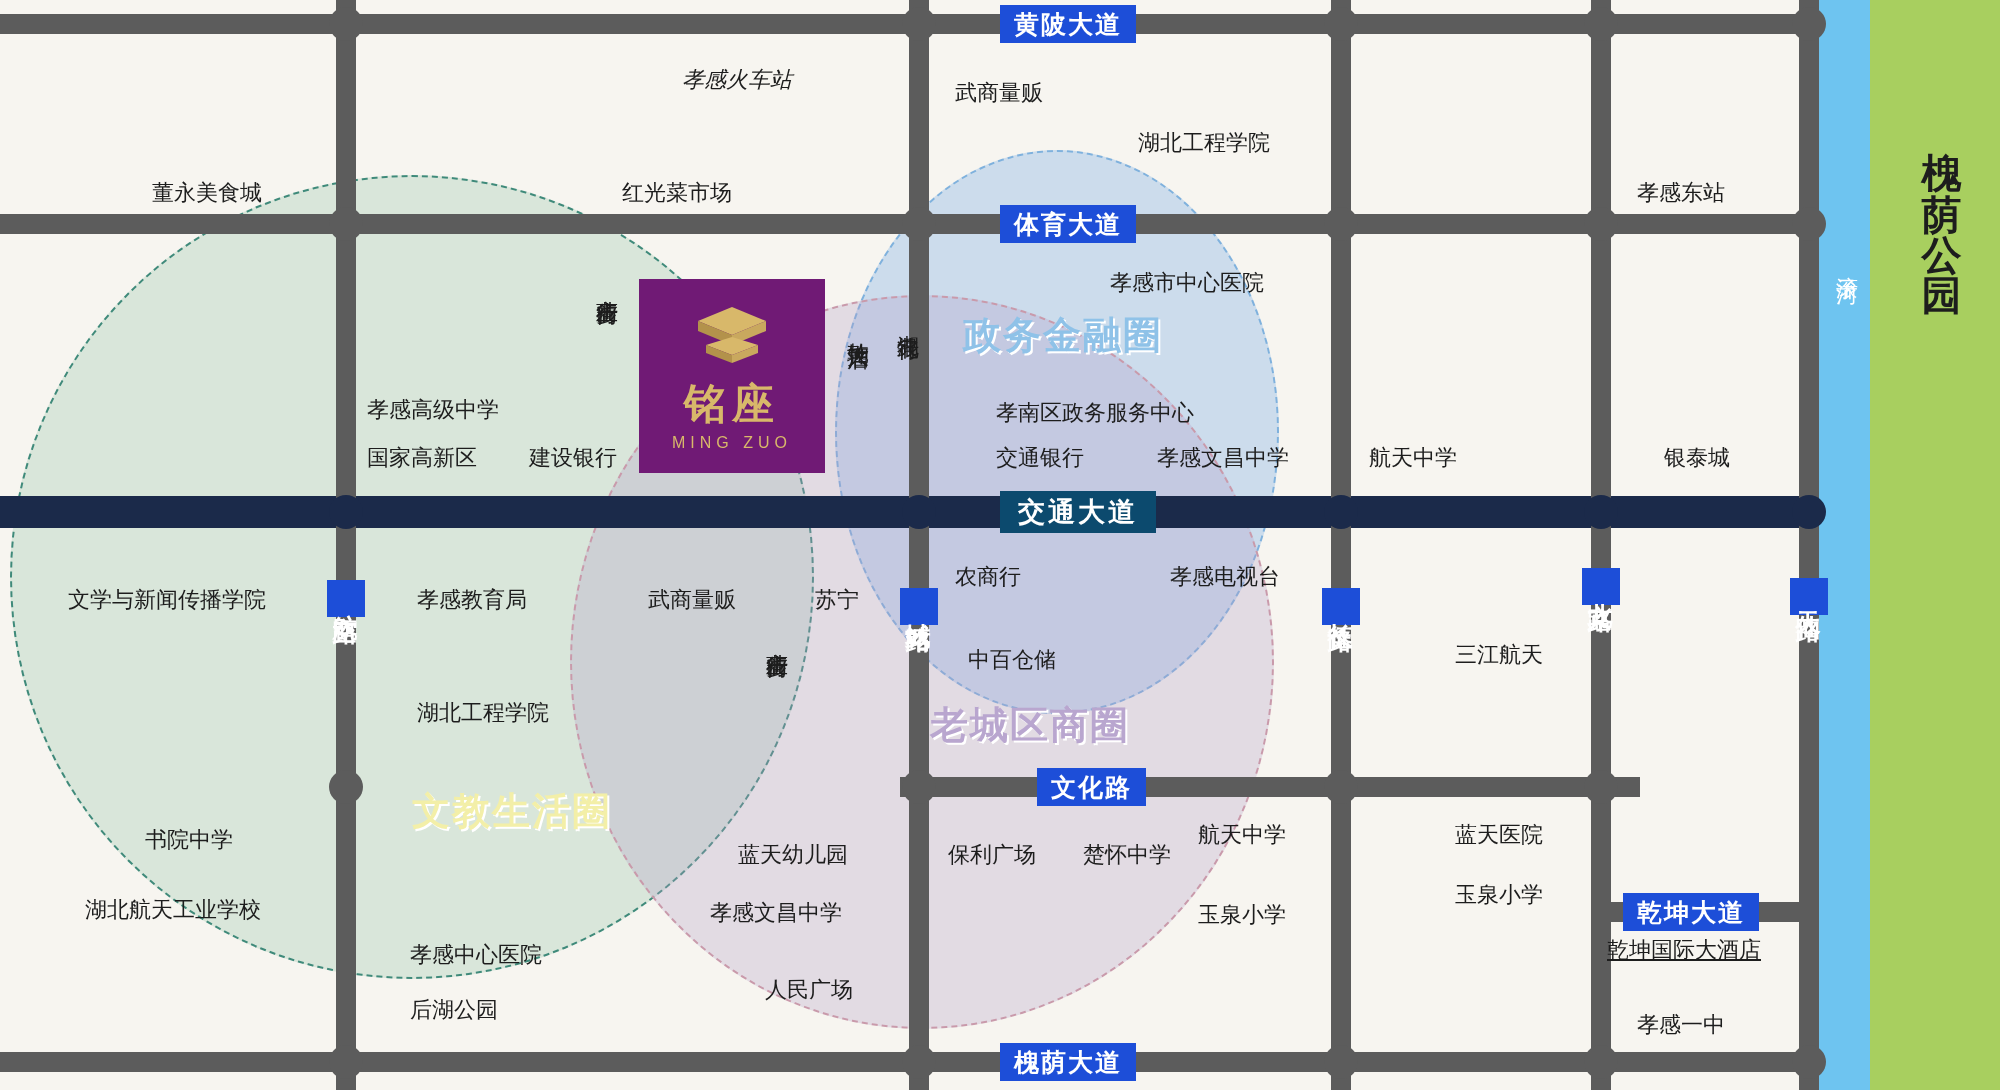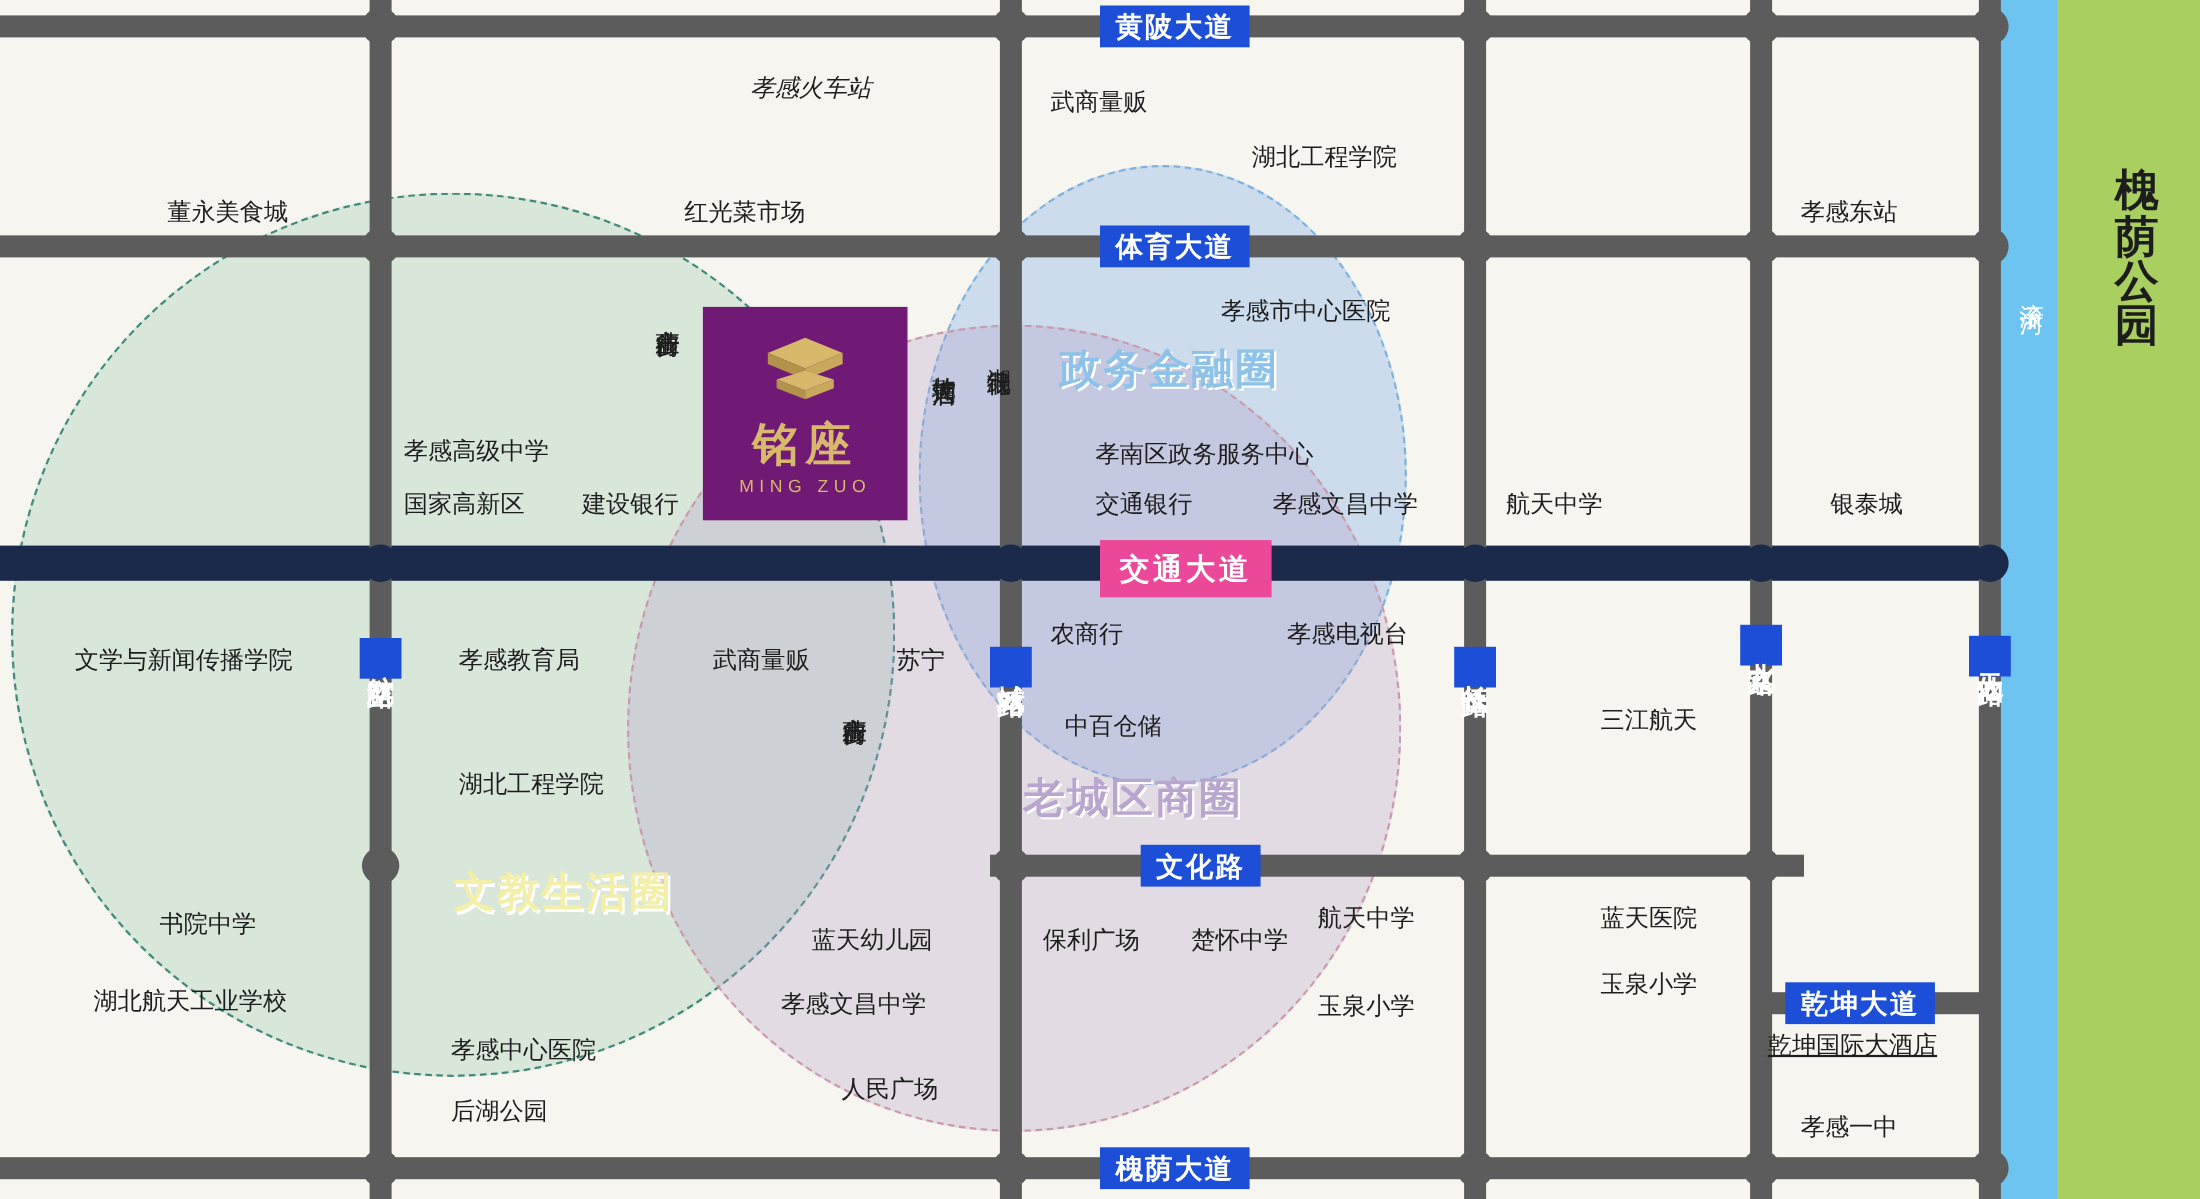--- a/index.html
+++ b/index.html
@@ -30,23 +30,23 @@
   
   .plate{
     position:absolute;background:#1d4ed8;color:#fff;
     font-size:25px;font-weight:bold;letter-spacing:2px;
     display:flex;align-items:center;justify-content:center;
     white-space:nowrap;
   }
   .plate-h{height:38px;padding:0 14px;}
   .plate-v{width:38px;padding:14px 0;writing-mode:vertical-rl;text-orientation:upright;letter-spacing:3px;}
   .plate-main{
-    position:absolute;background:#ec4899;color:#fff;
+    position:absolute;background:#0c4a6e;color:#fff;
     font-size:27px;font-weight:bold;letter-spacing:3px;
-    height:52px;padding:0 18px;display:flex;align-items:center;justify-content:center;
+    height:42px;padding:0 18px;display:flex;align-items:center;justify-content:center;
     white-space:nowrap;
     text-align:center;
   }
 
   
   .poi{position:absolute;color:#1d1d1d;font-size:22px;white-space:nowrap;}
   .poi-v{position:absolute;color:#1d1d1d;font-size:22px;writing-mode:vertical-rl;text-orientation:upright;letter-spacing:1px;}
   .poi-river{position:absolute;color:#fff;font-size:22px;writing-mode:vertical-rl;text-orientation:upright;letter-spacing:4px;}
   .poi-park{position:absolute;color:#1d1d1d;font-size:40px;font-weight:bold;writing-mode:vertical-rl;text-orientation:upright;letter-spacing:42px;}
 

